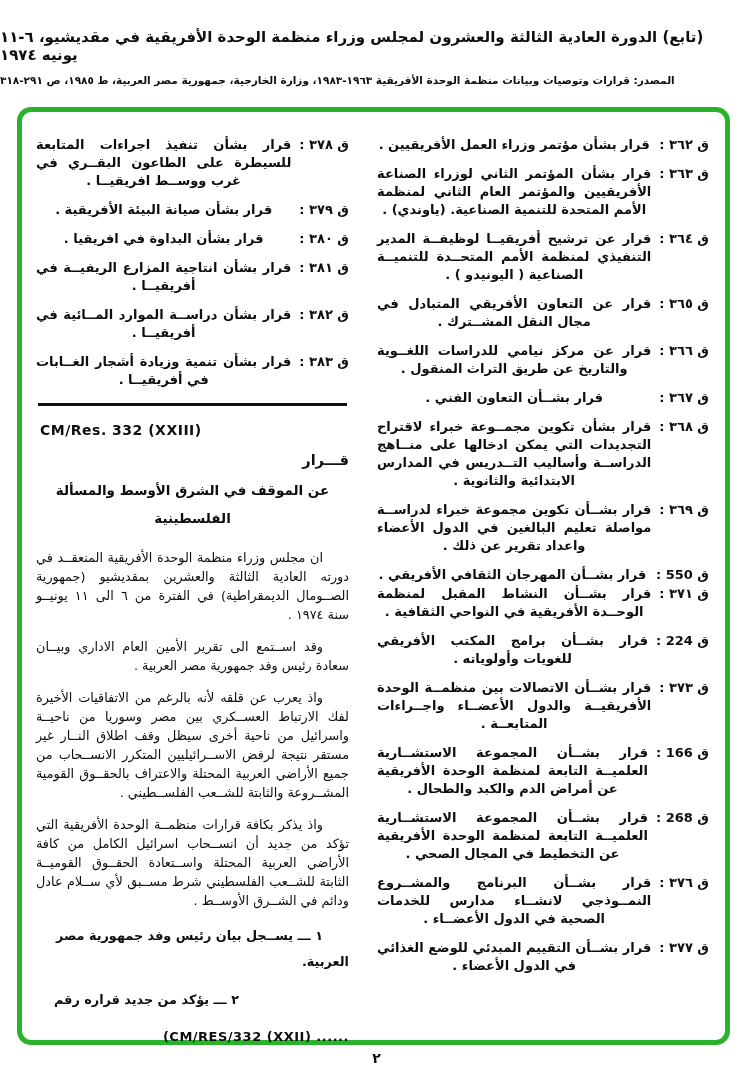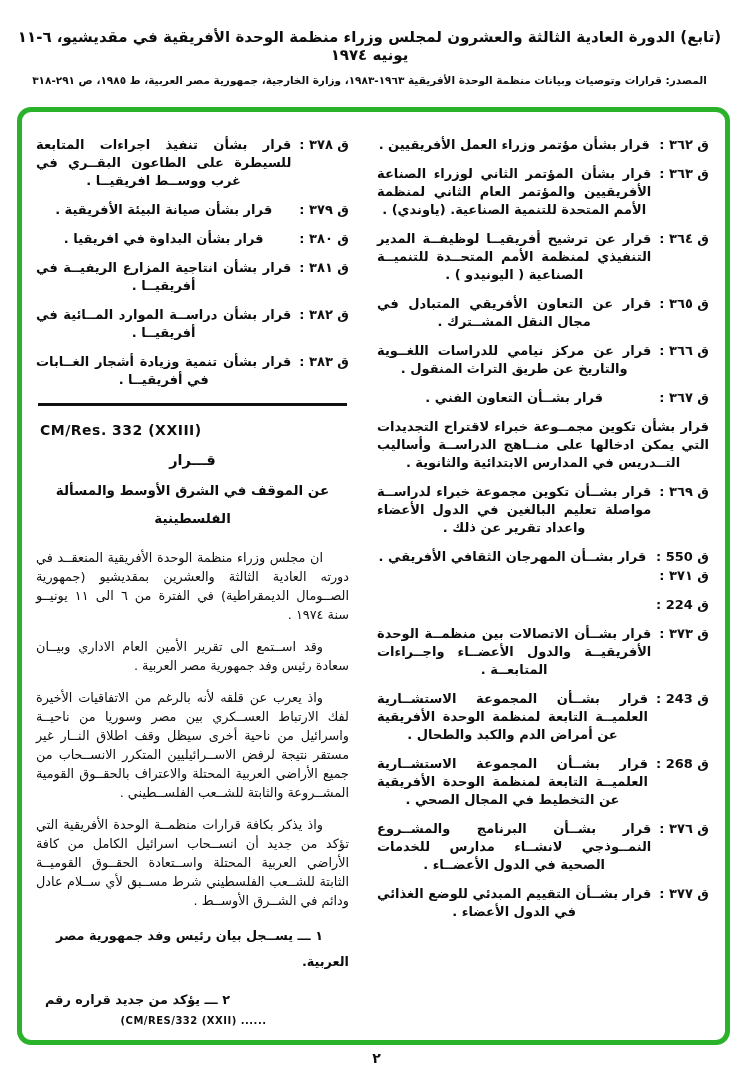--- a/index.html
+++ b/index.html
@@ -5,21 +5,21 @@
   html,body { margin:0; padding:0; }
   body {
     width:753px; height:1090px;
     background:#ffffff;
     font-family:"DejaVu Sans", sans-serif;
     color:#0e0e0e;
     position:relative;
     overflow:hidden;
   }
   
-  .header { position:absolute; top:28px; left:0; width:739px; text-align:center; direction:rtl; }
+  .header { position:absolute; top:28px; left:0; width:739px; text-align:left; direction:rtl; }
   .header .line1 { font-size:15px; font-weight:bold; letter-spacing:0; }
   .header .line2 { font-size:10.5px; font-weight:bold; margin-top:10px; }
   
   .frame {
     position:absolute; left:17px; top:107px;
     width:713px; height:938px;
     box-sizing:border-box;
     border:5px solid #2ab32a;
     border-radius:14px;
     padding:24px 16px 8px 14px;
@@ -37,33 +37,33 @@
   .entry .lbl { white-space:nowrap; }
   .entry .txt { flex:1; text-align:justify; text-align-last:center; }
   
   .divider { border:none; border-top:3px solid #111; margin:14px 2px 16px; }
   
   .res-ref {
     direction:ltr; text-align:left;
     font-size:14px; font-weight:bold;
     margin:0 0 14px 4px; letter-spacing:0.5px;
   }
-  .res-title { text-align:center; font-size:14.5px; font-weight:bold; margin-bottom:14px; }
+  .res-title { text-align:right; font-size:14.5px; font-weight:bold; margin-bottom:14px; }
   .res-sub   { text-align:center; font-size:13.5px; font-weight:bold; margin-bottom:12px; }
   .res-sub.last { margin-bottom:22px; }
   .para {
     font-size:12.8px; font-weight:normal; line-height:19px;
     text-align:justify; text-indent:26px;
     margin:0 0 13px 0;
   }
   .clause { font-size:12.8px; font-weight:bold; line-height:26px; margin:0 0 12px 0; text-indent:26px; }
-  .clause.deep { text-indent:110px; margin-bottom:2px;text-align:center; }
+  .clause.deep { text-indent:110px; margin-bottom:16px; }
   .clause-ref {
-    direction:ltr; text-align:center;
-    font-size:10px; font-weight:bold;
+    direction:ltr; text-align:right;
+    font-size:13px; font-weight:bold;
     margin:0 0 0 2px; letter-spacing:0.5px;
   }
   
   .page-num {
     position:absolute; left:0; top:1050px; width:753px;
     text-align:center; font-size:14px; font-weight:bold;
   }
 </style>
 </head>
 <body>
@@ -102,48 +102,51 @@
           <span class="lbl">ق ٣٦٦ :</span>
           <span class="txt">قرار عن مركز نيامي للدراسات اللغــوية والتاريخ عن طريق التراث المنقول .</span>
         </div>
 
         <div class="entry">
           <span class="lbl">ق ٣٦٧ :</span>
           <span class="txt">قرار بشــأن التعاون الفني .</span>
         </div>
 
         <div class="entry">
+          <span class="lbl">ق ٣٦٨ :</span>
           <span class="txt">قرار بشأن تكوين مجمــوعة خبراء لاقتراح التجديدات التي يمكن ادخالها على منــاهج الدراســة وأساليب التــدريس في المدارس الابتدائية والثانوية .</span>
         </div>
 
         <div class="entry">
           <span class="lbl">ق ٣٦٩ :</span>
           <span class="txt">قرار بشــأن تكوين مجموعة خبراء لدراســة مواصلة تعليم البالغين في الدول الأعضاء واعداد تقرير عن ذلك .</span>
         </div>
 
         <div class="entry tight">
           <span class="lbl">ق 550 :</span>
           <span class="txt">قرار بشــأن المهرجان الثقافي الأفريقي .</span>
         </div>
 
         <div class="entry">
           <span class="lbl">ق ٣٧١ :</span>
+          <span class="txt">قرار بشــأن النشاط المقبل لمنظمة الوحــدة الأفريقية في النواحي الثقافية .</span>
         </div>
 
         <div class="entry">
           <span class="lbl">ق 224 :</span>
+          <span class="txt">قرار بشــأن برامج المكتب الأفريقي للغويات وأولوياته .</span>
         </div>
 
         <div class="entry">
           <span class="lbl">ق ٣٧٣ :</span>
           <span class="txt">قرار بشــأن الاتصالات بين منظمــة الوحدة الأفريقيــة والدول الأعضــاء واجــراءات المتابعــة .</span>
         </div>
 
         <div class="entry">
-          <span class="lbl">ق 243 :</span>
+          <span class="lbl">ق 166 :</span>
           <span class="txt">قرار بشــأن المجموعة الاستشــارية العلميــة التابعة لمنظمة الوحدة الأفريقية عن أمراض الدم والكبد والطحال .</span>
         </div>
 
         <div class="entry">
           <span class="lbl">ق 268 :</span>
           <span class="txt">قرار بشــأن المجموعة الاستشــارية العلميــة التابعة لمنظمة الوحدة الأفريقية عن التخطيط في المجال الصحي .</span>
         </div>
 
         <div class="entry">
           <span class="lbl">ق ٣٧٦ :</span>

